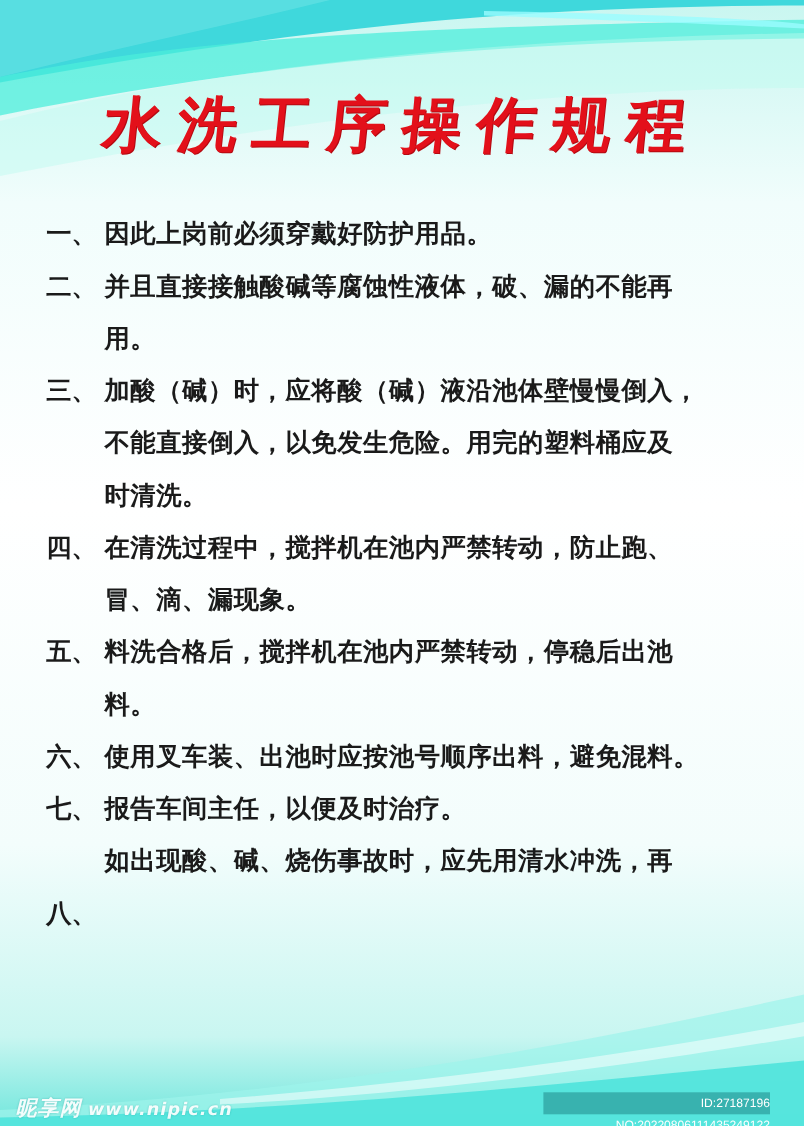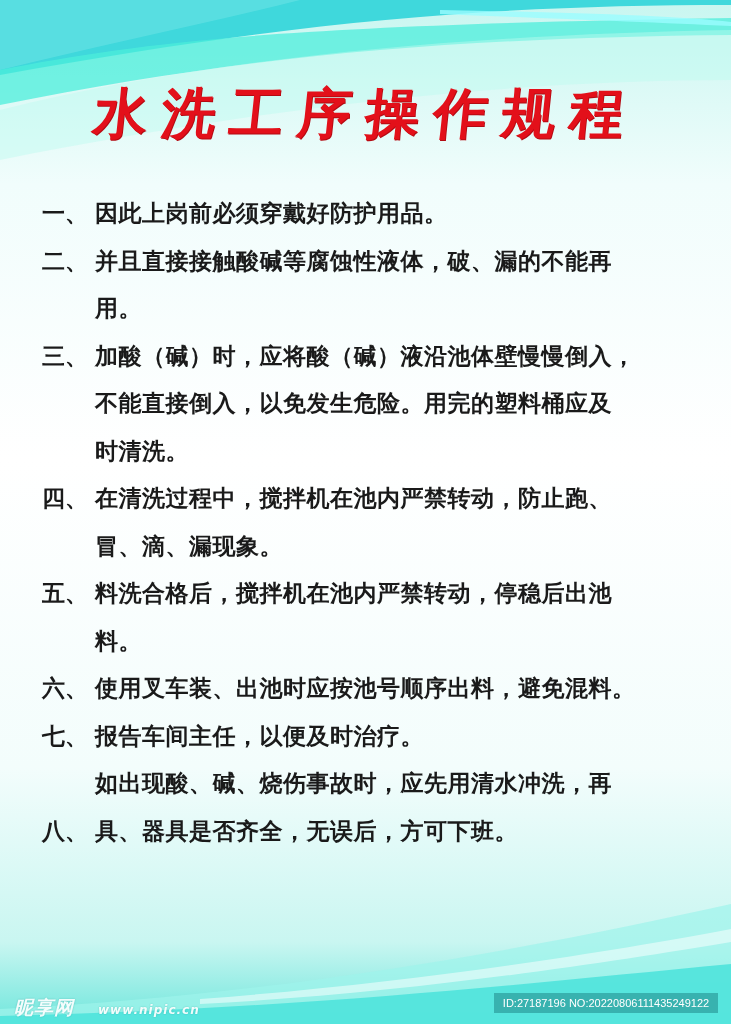--- a/index.html
+++ b/index.html
@@ -25,25 +25,25 @@
   }
   .rule-text {
     font-size: 23px; line-height: 47.5px; color: #1a1a1a; font-weight: bold;
     width: 590px; letter-spacing: 0.5px;
   }
   .watermark-logo {
     position: absolute; left: 14px; top: 995px; font-size: 19px; color: #ffffff;
     font-weight: bold; font-style: italic; opacity: 0.9; letter-spacing: 1px;
     text-shadow: 0 0 2px rgba(0,120,120,0.4);
   }
-  .watermark-logo .url { font-size: 12px; margin-left: 24px; }
+  .watermark-logo .url { font-size: 16px; margin-left: 6px; }
   .watermark-id {
-    position: absolute; left: 494px; top: 993px; width: 224px; height: 20px;
+    position: absolute; left: 494px; top: 993px; width: 206px; height: 20px;
     background: rgba(40,150,150,0.65); color: #ffffff; font-size: 11px;
-    line-height: 20px; text-align: center; font-family: "Liberation Sans", sans-serif;
+    line-height: 20px; text-align: right; font-family: "Liberation Sans", sans-serif;
   }
 </style>
 </head>
 <body>
 
 <svg class="bg-wave bg-top" viewBox="0 0 731 200" preserveAspectRatio="none">
   <path d="M0,0 L731,0 L731,5 C500,5 300,20 0,75 Z" fill="#3fd8dc"></path>
   <path d="M0,0 L300,0 C200,25 100,45 0,70 Z" fill="#5fe0e2" opacity="0.8"></path>
   <path d="M0,70 C150,40 300,25 731,18 L731,35 C450,38 250,55 0,105 Z" fill="#4ceedb" opacity="0.75"></path>
   <path d="M440,10 C560,12 680,16 731,22 L731,26 C650,22 540,18 440,14 Z" fill="#9afcff" opacity="0.8"></path>
@@ -103,21 +103,20 @@
   <div class="rule">
     <div class="rule-num">七、</div>
     <div class="rule-text">
       <div>报告车间主任，以便及时治疗。</div>
       <div>如出现酸、碱、烧伤事故时，应先用清水冲洗，再</div>
     </div>
   </div>
   <div class="rule">
     <div class="rule-num">八、</div>
     <div class="rule-text">
-      <div>具、器具是否齐全，无误后，方可下班。</div>
     </div>
   </div>
 </div>
 
 <div class="watermark-logo">
   <span>昵享网</span><span class="url">www.nipic.cn</span>
 </div>
 <div class="watermark-id">ID:27187196 NO:20220806111435249122</div>
 
 </body></html>

